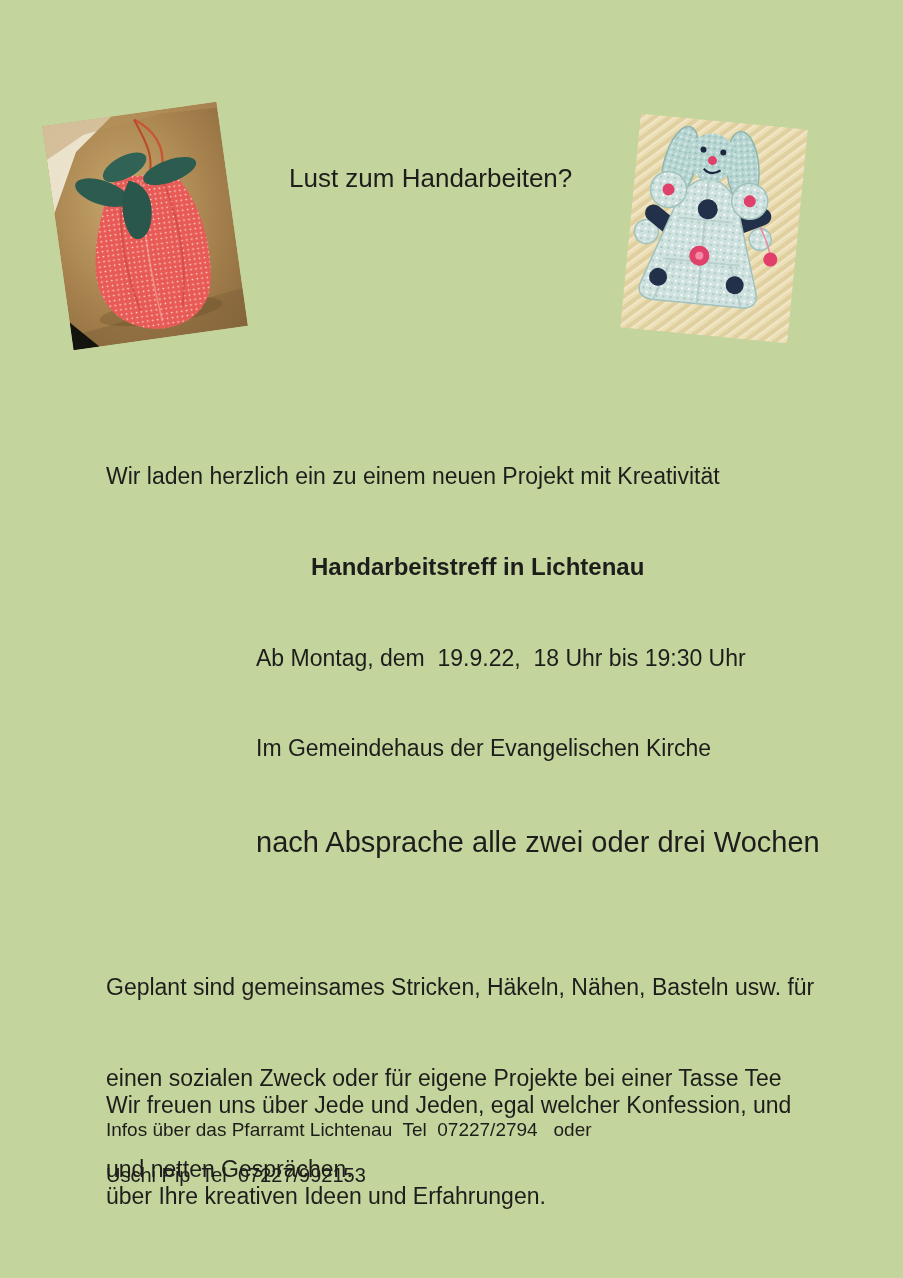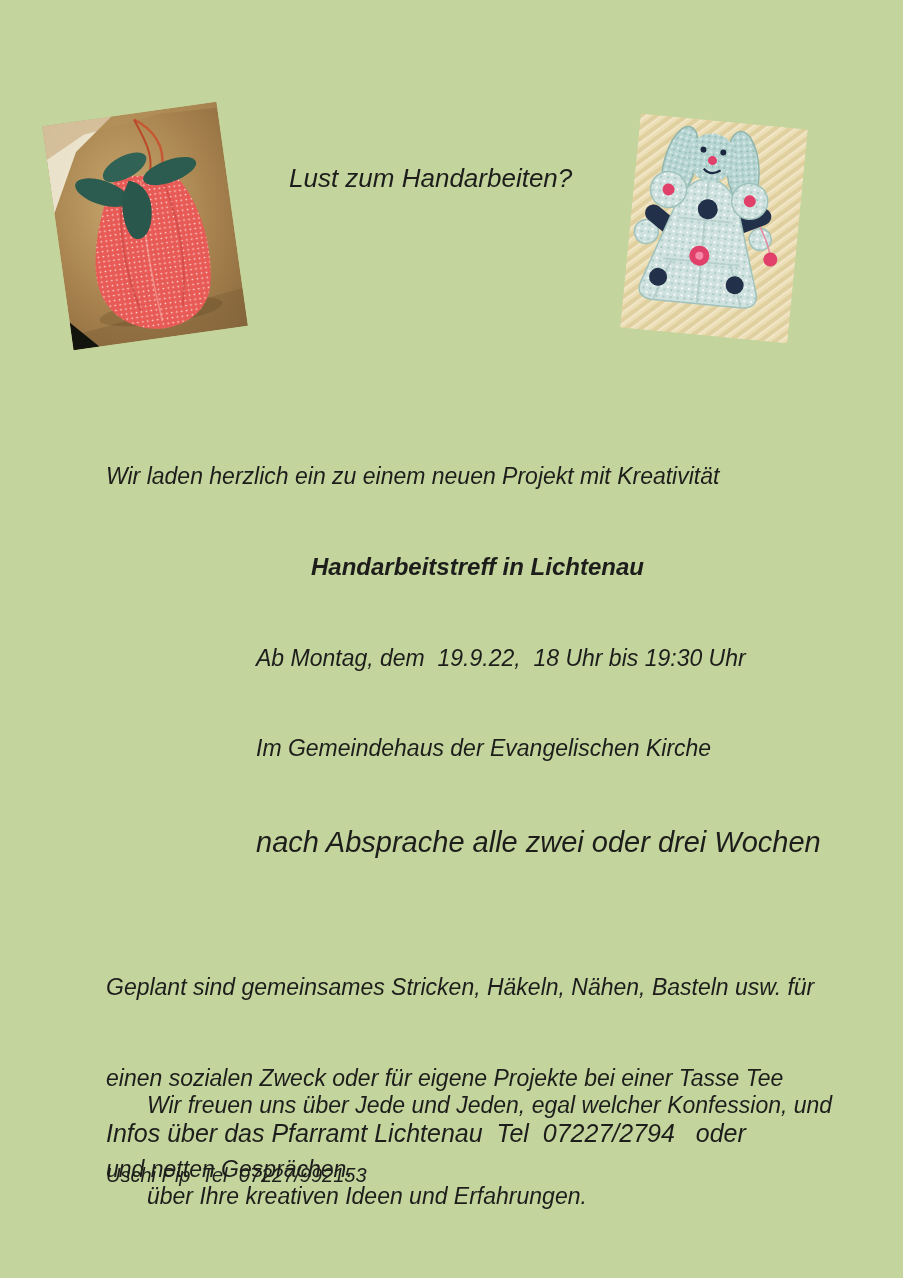--- a/index.html
+++ b/index.html
@@ -4,39 +4,39 @@
 <style>
   html, body { margin: 0; padding: 0; }
   body {
     width: 903px; height: 1278px;
     font-family: "Liberation Sans", sans-serif;
     position: relative;
     overflow: hidden;
   }
   .flyer {
     position: absolute; inset: 0;
-    width: 903px; height: 1278px; font-style: italic;
+    width: 903px; height: 1278px;
   }
   .txt {
     position: absolute;
     color: #1d1d1b;
     white-space: pre-wrap;
     line-height: 1.25;
   }
   .title        { left: 289px; top: 162px; font-size: 26px; }
   .intro        { left: 106px; top: 430px; font-size: 23px; margin-top: 32px; }
   .heading      { left: 311px; top: 536px; font-size: 24px; font-weight: bold; margin-top: 16px; }
   .sched1       { left: 256px; top: 644px; font-size: 23px; }
   .sched2       { left: 256px; top: 734px; font-size: 23px; }
   .sched3       { left: 256px; top: 824px; font-size: 29px; }
   .para         { left: 106px; font-size: 23px; }
   .para .line   { height: 33.5px; line-height: 33.5px; white-space: pre; }
   .para1        { top: 913px; }
-  .para2        { top: 1031px; margin-left: 41px; }
-  .contact1     { left: 106px; top: 1118px; font-size: 25px; }
+  .para2        { top: 1031px; }
+  .contact1     { left: 106px; top: 1118px; font-size: 19px; }
   .contact2     { left: 106px; top: 1163px; font-size: 20px; }
 
   .photo {
     position: absolute;
     overflow: hidden;
   }
   .photo svg { display: block; width: 100%; height: 100%; }
   .photo-left {
     left: 57px; top: 113px;
     width: 176px; height: 226px;

